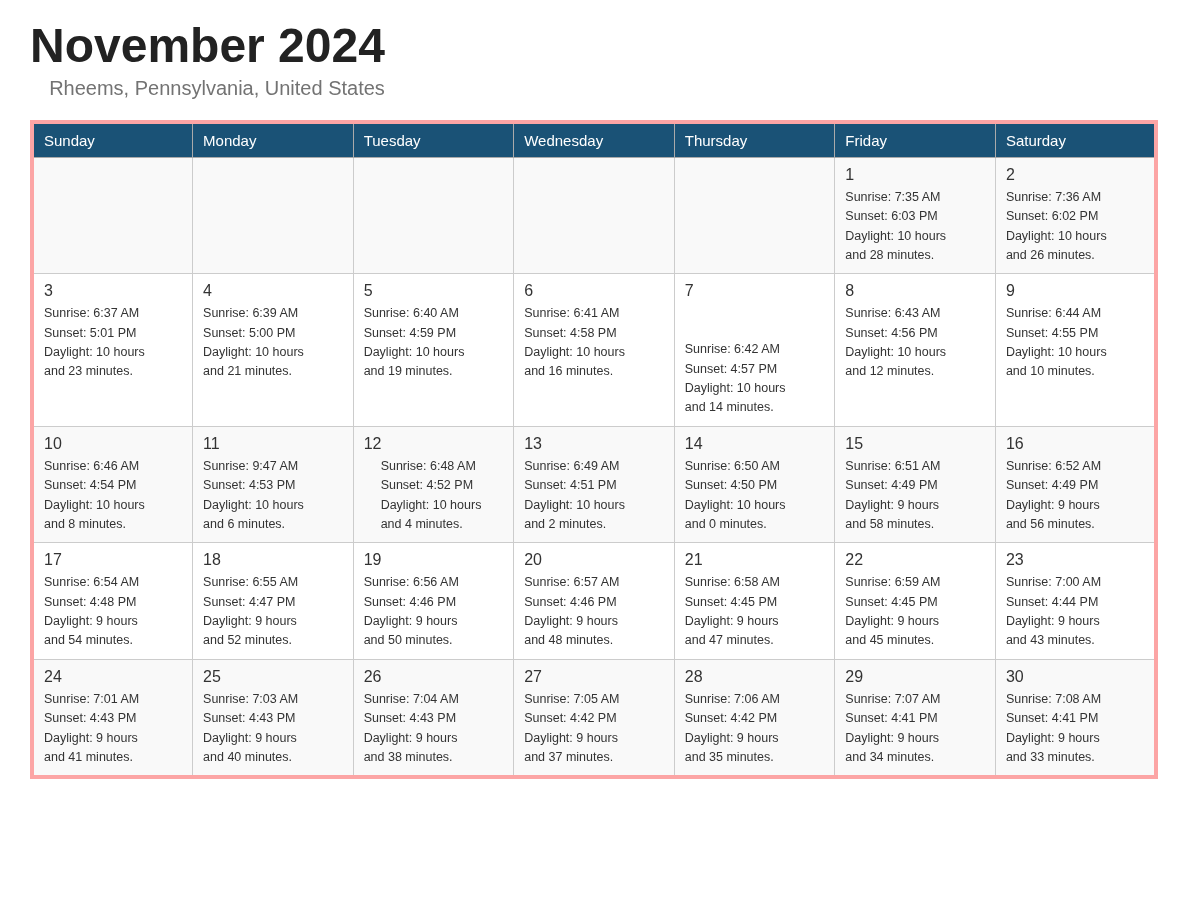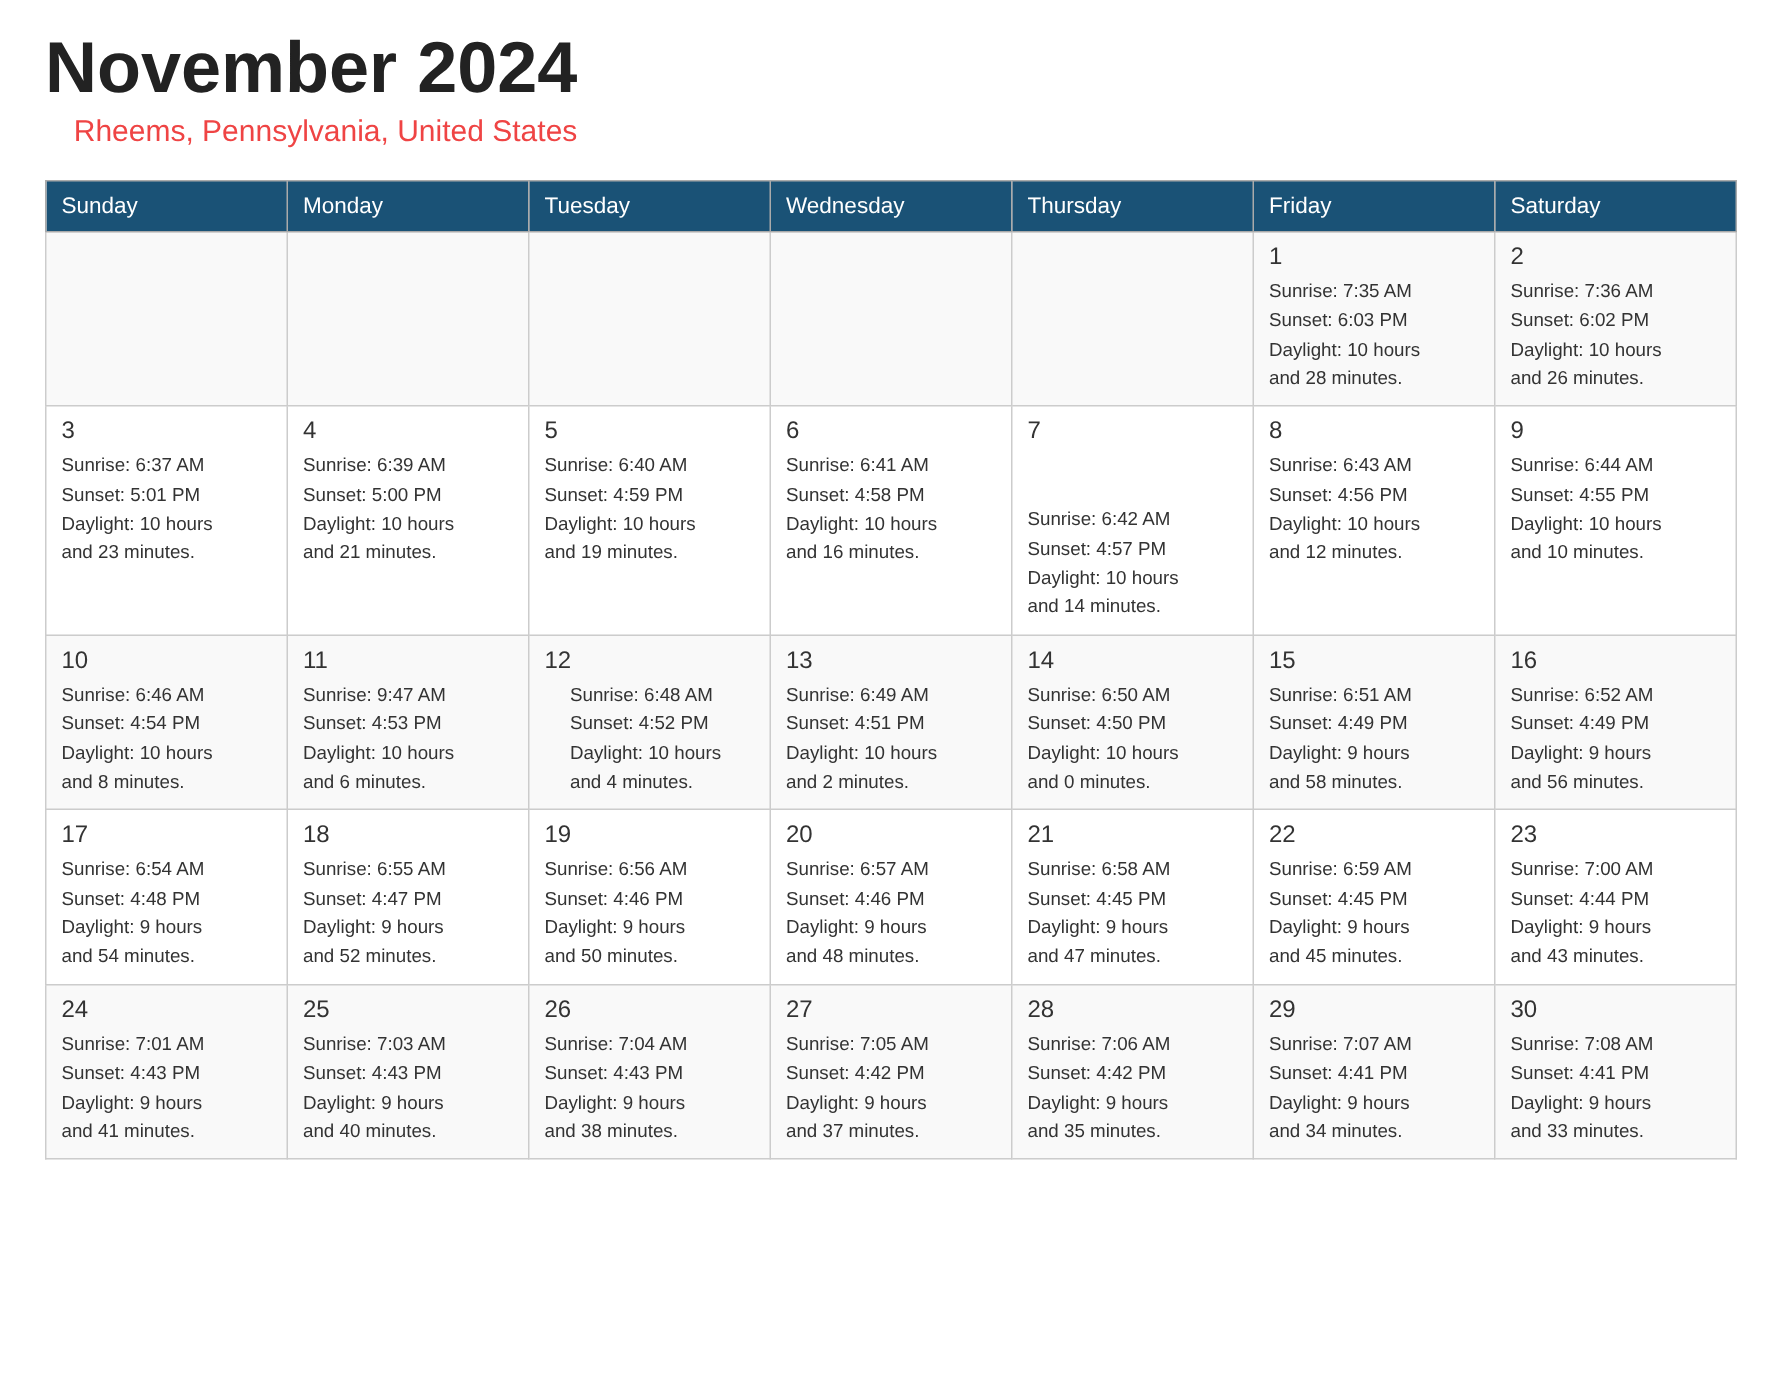--- a/index.html
+++ b/index.html
@@ -29,27 +29,27 @@
       text-align: right;
     }
     .month-title {
       font-size: 48px;
       font-weight: bold;
       color: #222;
       line-height: 1.1;
     }
     .location-title {
       font-size: 20px;
-      color: #ef4444;
+      color: #737373;
       margin-top: 4px;
     }
     .calendar {
       width: 100%;
       border-collapse: collapse;
-      border: 1px solid #fca5a5;
+      border: 4px solid #fca5a5;
     }
     .calendar th {
       background-color: #1a5276;
       color: #fff;
       text-align: left;
       padding: 8px 10px;
       font-size: 15px;
       font-weight: normal;
       border: 1px solid #aaa;
     }

